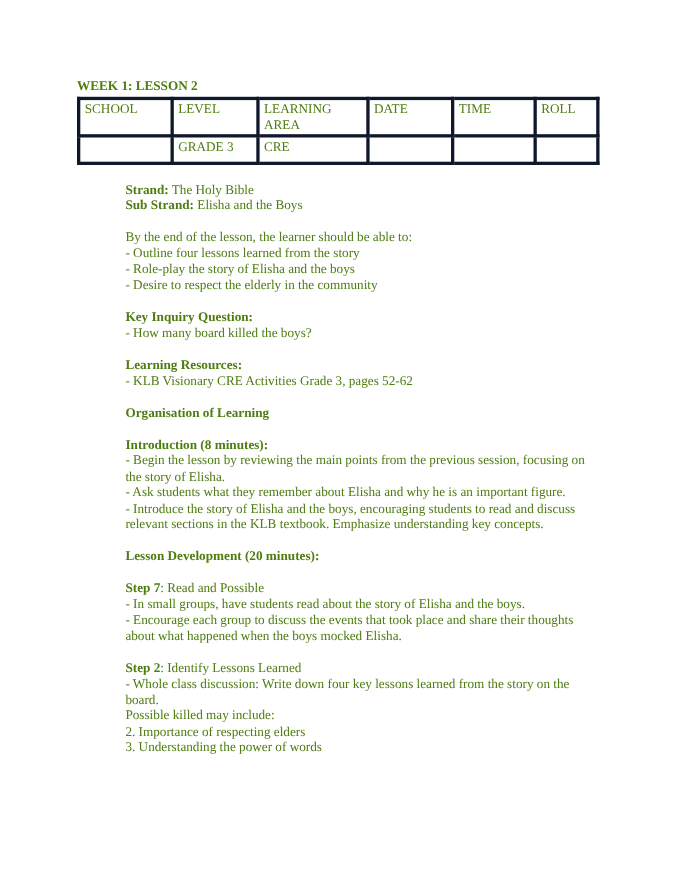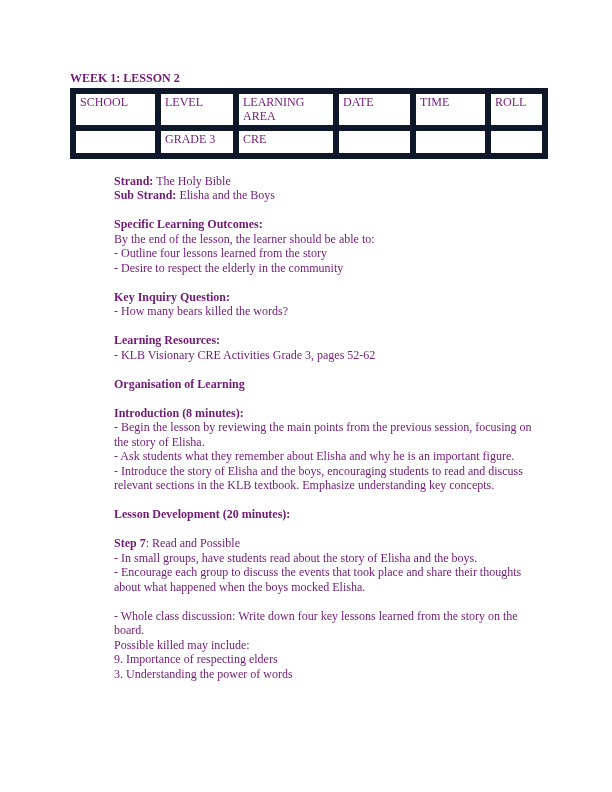--- a/index.html
+++ b/index.html
@@ -10,35 +10,35 @@
   .page {
     position: relative;
     width: 612px;
     height: 792px;
     box-sizing: border-box;
     padding: 71px 70px 0 70px;
     background: #ffffff;
     font-family: "Liberation Serif", "DejaVu Serif", serif;
     font-size: 12px;
     line-height: 14.5px;
-    color: #701a75;
+    color: #4d7c0f;
     overflow: hidden;
   }
   .doc-title {
     font-weight: bold;
     margin-bottom: 2px;
   }
   table.info-table {
     border-collapse: collapse;
     table-layout: fixed;
     width: 472px;
     margin-bottom: 15px;
   }
   table.info-table td {
-    border: 6px solid #0f172a;
+    border: 3px solid #0f172a;
     padding: 1px 16px 0 4px;
     vertical-align: top;
     font-size: 12px;
     line-height: 14.5px;
     overflow: hidden;
   }
   tr.hdr-row td { height: 30px; }
   tr.val-row td { height: 21px; }
   .section { margin-bottom: 14.5px; margin-left: 44px; }
   .line { }
@@ -79,28 +79,28 @@
       </tr>
     </tbody>
   </table>
 
   <div>
       <div class="section">
         <div class="line"><span class="bold">Strand:</span><span> The Holy Bible</span></div>
         <div class="line"><span class="bold">Sub Strand:</span><span> Elisha and the Boys</span></div>
       </div>
       <div class="section">
-        <div class="line"><span class="bold">Specific Learning Outcomes:</span></div>
         <div class="line"><span>By the end of the lesson, the learner should be able to:</span></div>
         <div class="line"><span>- Outline four lessons learned from the story</span></div>
+        <div class="line"><span>- Role-play the story of Elisha and the boys</span></div>
         <div class="line"><span>- Desire to respect the elderly in the community</span></div>
       </div>
       <div class="section">
         <div class="line"><span class="bold">Key Inquiry Question:</span></div>
-        <div class="line"><span>- How many bears killed the words?</span></div>
+        <div class="line"><span>- How many board killed the boys?</span></div>
       </div>
       <div class="section">
         <div class="line"><span class="bold">Learning Resources:</span></div>
         <div class="line"><span>- KLB Visionary CRE Activities Grade 3, pages 52-62</span></div>
       </div>
       <div class="section">
         <div class="line"><span class="bold">Organisation of Learning</span></div>
       </div>
       <div class="section">
         <div class="line"><span class="bold">Introduction (8 minutes):</span></div>
@@ -110,20 +110,21 @@
       </div>
       <div class="section">
         <div class="line"><span class="bold">Lesson Development (20 minutes):</span></div>
       </div>
       <div class="section">
         <div class="line"><span class="bold">Step 7</span><span>: Read and Possible</span></div>
         <div class="line"><span>- In small groups, have students read about the story of Elisha and the boys.</span></div>
         <div class="line"><span>- Encourage each group to discuss the events that took place and share their thoughts about what happened when the boys mocked Elisha.</span></div>
       </div>
       <div class="section">
+        <div class="line"><span class="bold">Step 2</span><span>: Identify Lessons Learned</span></div>
         <div class="line"><span>- Whole class discussion: Write down four key lessons learned from the story on the board.</span></div>
         <div class="line"><span>Possible killed may include:</span></div>
-        <div class="line"><span>9. Importance of respecting elders</span></div>
+        <div class="line"><span>2. Importance of respecting elders</span></div>
         <div class="line"><span>3. Understanding the power of words</span></div>
       </div>
     </div>
 
 </div>
 
 </body></html>

